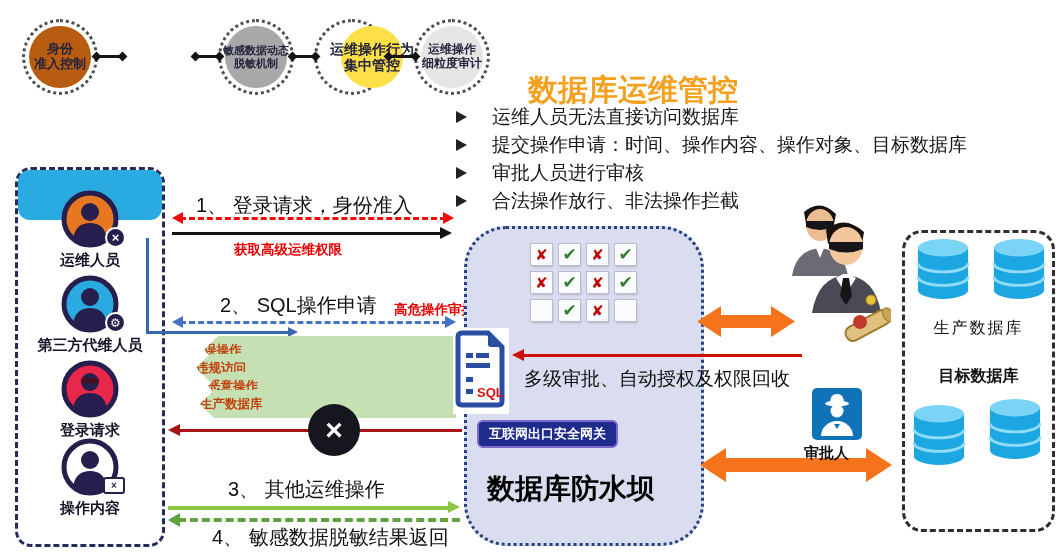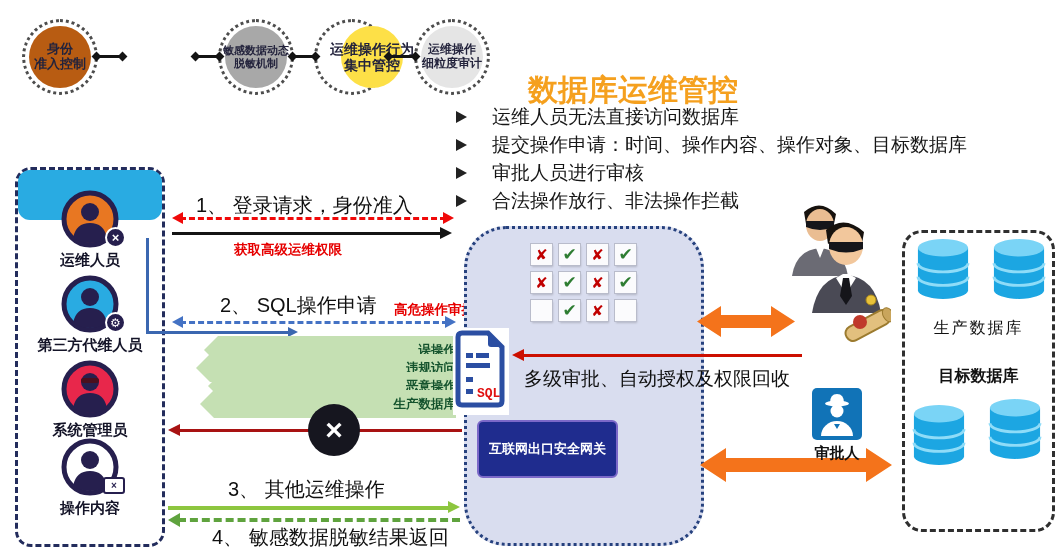--- a/index.html
+++ b/index.html
@@ -29,43 +29,43 @@
          background:#261F4E;color:#fff;border:2px solid #fff;box-sizing:border-box;}
 
   
   .flabel{position:absolute;font-size:20px;color:#101010;white-space:nowrap;}
   .rsub{position:absolute;font-size:13.5px;font-weight:bold;color:#E60000;white-space:nowrap;}
   .hline{position:absolute;}
   .tri{position:absolute;width:0;height:0;}
 
   .bar{position:absolute;height:28px;background:#C5E0B3;
        clip-path:polygon(14px 0,100% 0,100% 100%,14px 100%,0 50%);
-       display:flex;align-items:center;justify-content:flex-end;
-       font-size:12.5px;font-weight:bold;color:#14532d;}
+       display:flex;align-items:center;justify-content:flex-start;
+       font-size:12.5px;font-weight:bold;color:#c2410c;}
 
   .xcircle{position:absolute;width:52px;height:52px;border-radius:50%;background:#16161F;color:#fff;
            display:flex;align-items:center;justify-content:center;font-size:30px;font-weight:bold;}
 
   
   .cbox{position:absolute;background:#D9DDEF;border:3px dotted #26417E;border-radius:42px;box-sizing:border-box;}
   .grid{position:absolute;display:grid;grid-template-columns:repeat(4,21px);grid-auto-rows:21px;gap:7px;}
   .cell{background:#FBFBFD;box-shadow:0 0 0 1px #B9BCCB,1px 2px 2px rgba(0,0,0,.18);
         display:flex;align-items:center;justify-content:center;font-weight:bold;}
   .cell .mark[data-state="x"]{color:#C00000;font-size:15px;}
   .cell .mark[data-state="check"]{color:#2E7D32;font-size:17px;}
   .sqlwrap{position:absolute;background:#fff;padding:1px;}
   .gateway{position:absolute;background:#1F2C8E;color:#fff;border:2px solid #7B68C8;border-radius:6px;
-           font-size:13px;font-weight:bold;padding:18px 10px;white-space:nowrap;}
+           font-size:13px;font-weight:bold;padding:3px 10px;white-space:nowrap;}
   .boxname{position:absolute;font-size:28px;font-weight:bold;color:#000;white-space:nowrap;}
   .apprtext{position:absolute;font-size:19px;color:#111;white-space:nowrap;}
 
   
   .rpanel{position:absolute;border:3px dashed #2F2F2F;border-radius:20px;box-sizing:border-box;}
   .dblabel{position:absolute;font-size:16px;color:#111;text-align:center;width:153px;left:902px;white-space:nowrap;}
-  .alabel{position:absolute;font-size:15px;font-weight:bold;color:#111;text-align:center;white-space:nowrap;}
+  .alabel{position:absolute;font-size:15px;font-weight:bold;color:#111;white-space:nowrap;}
 </style>
 </head>
 <body>
 
 <div class="stage">
 
   <div class="pring" style="left:22px;top:19px;">
     <div class="psolid" style="font-size: 13px; background-color: rgb(184, 92, 18);">
       <span>身份</span>
       <span>准入控制</span>
@@ -147,21 +147,21 @@
     <div class="rlabel">第三方代维人员</div>
   </div>
 
   <div class="role" style="top:359px;">
     <svg width="60" height="60" viewBox="0 0 60 60">
       <circle cx="30" cy="30" r="26" stroke="#261F4E" stroke-width="5" style="fill: rgb(232, 39, 75);"></circle>
       <circle cx="30" cy="23" r="9" fill="#261F4E"></circle>
       <rect x="21" y="19" width="18" height="5" rx="2.5" fill="#4A0F1E"></rect>
       <path d="M13 49 q3 -15 17 -15 q14 0 17 15 q-17 10 -34 0 z" fill="#261F4E"></path>
     </svg>
-    <div class="rlabel">系统管理员</div>
+    <div class="rlabel">登录请求</div>
   </div>
 
   <div class="role" style="top:437px;">
     <svg width="60" height="60" viewBox="0 0 60 60">
       <circle cx="30" cy="30" r="26" stroke="#261F4E" stroke-width="5" style="fill: rgb(255, 255, 255);"></circle>
       <circle cx="30" cy="23" r="9" fill="#261F4E"></circle>
       <path d="M13 49 q3 -15 17 -15 q14 0 17 15 q-17 10 -34 0 z" fill="#261F4E"></path>
     </svg>
     <div class="badge" style="left:88px;top:40px;width:22px;height:17px;border-radius:3px;background:#fff;border:2px solid #261F4E;color:#261F4E;font-size:10px;font-weight:bold;">×</div>
     <div class="rlabel">操作内容</div>
@@ -262,34 +262,35 @@
         <span class="mark" data-state="blank"></span>
       </span>
   </div>
 
   <div class="hline" style="left:512px;top:349px;width:290px;height:13px;">
     <div style="margin:5px 0 0 10px;height:3px;background:#CC0F00;"></div>
     <div class="tri" style="left:0;top:0;border-right:12px solid #CC0F00;border-top:6.5px solid transparent;border-bottom:6.5px solid transparent;"></div>
   </div>
   <div class="apprtext" style="left:524px;top:366px;">多级审批、自动授权及权限回收</div>
 
-  <div class="sqlwrap" style="left:453px;top:328px;font-family:Liberation Mono, monospace;">
+  <div class="sqlwrap" style="left:453px;top:328px;">
     <svg width="54" height="80" viewBox="0 0 54 80">
       <path d="M8 4 h26 l14 14 v54 q0 4 -4 4 h-36 q-4 0 -4 -4 v-64 q0 -4 4 -4 z" fill="#fff" stroke="#2B4EA2" stroke-width="5"></path>
       <path d="M34 4 l14 14 h-11 q-3 0 -3 -3 z" fill="#2B4EA2"></path>
       <rect x="12" y="24" width="7" height="5" fill="#2B4EA2"></rect>
       <rect x="22" y="24" width="13" height="5" fill="#2B4EA2"></rect>
       <rect x="12" y="34" width="24" height="5" fill="#2B4EA2"></rect>
       <rect x="12" y="48" width="7" height="5" fill="#2B4EA2"></rect>
       <rect x="12" y="60" width="7" height="5" fill="#2B4EA2"></rect>
       <text x="23" y="68" font-size="13" font-weight="bold" fill="#E01010">SQL</text>
     </svg>
   </div>
 
   <div class="gateway" style="left:477px;top:420px;">互联网出口安全网关</div>
+  <div class="boxname" style="left:487px;top:470px;">数据库防水坝</div>
 
   <svg class="abs" style="left:697px;top:303px;" width="98" height="37">
     <polygon points="0,18.5 24,3 24,12 74,12 74,3 98,18.5 74,34 74,25 24,25 24,34" fill="#F4731B"></polygon>
   </svg>
   <svg class="abs" style="left:700px;top:445px;" width="192" height="40">
     <polygon points="0,20 26,3 26,13 166,13 166,3 192,20 166,37 166,27 26,27 26,37" fill="#F4731B"></polygon>
   </svg>
 
   <svg class="abs" style="left:776px;top:198px;" width="115" height="145" viewBox="0 0 115 145">
     <path d="M28 14 q16 -14 32 2 l-2 10 q-14 -10 -28 0 z" fill="#17120E"></path>

